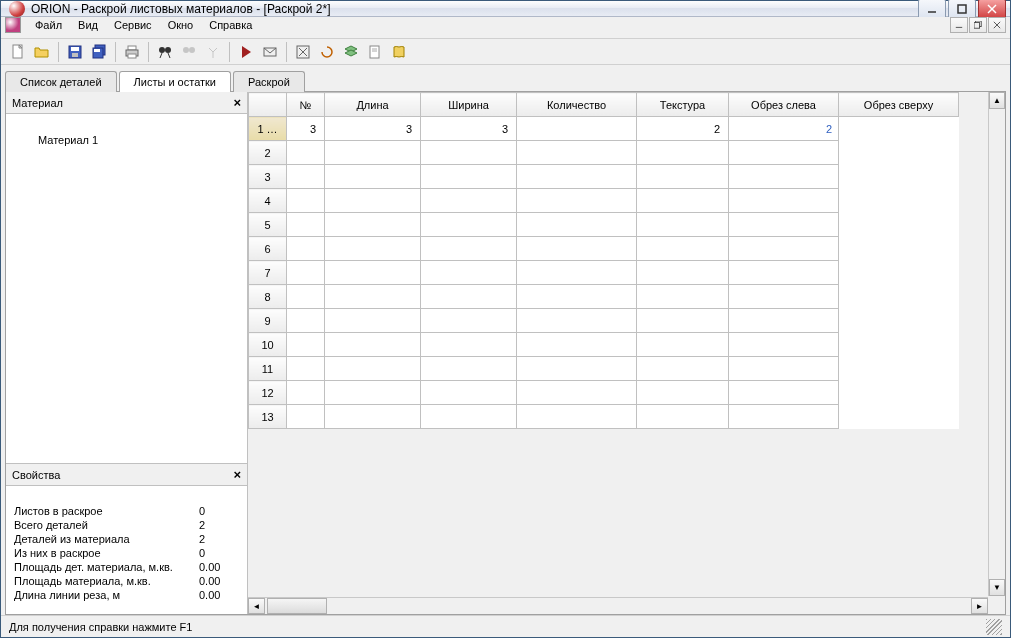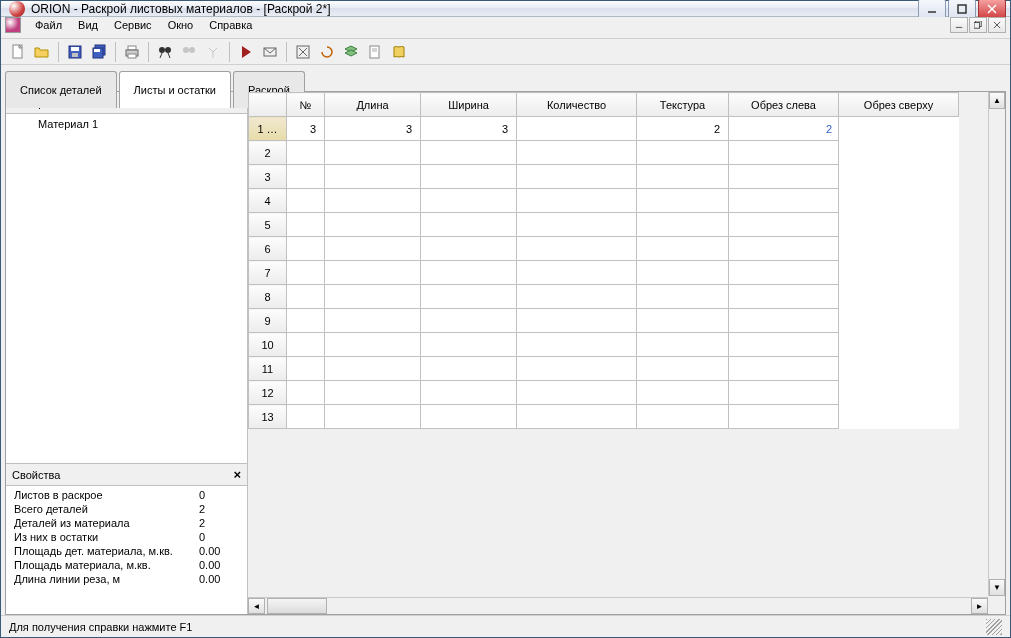--- a/index.html
+++ b/index.html
@@ -14,25 +14,25 @@
 .win-btn svg { width: 10px; height: 10px; }
 .menubar { height: 22px; background: #f0f0f0; display: flex; align-items: flex-start; padding: 0 4px; border-bottom: 1px solid #d0d0d0; }
 .menubar-icon { width: 16px; height: 16px; margin-right: 6px; background: radial-gradient(circle at 30% 30%, #fff, #c04080 60%); border: 1px solid #999; }
 .menu-item { padding: 2px 8px; cursor: pointer; }
 .mdi-btns { margin-left: auto; display: flex; gap: 1px; }
 .mdi-btn { width: 18px; height: 16px; border: 1px solid #b0b0b0; background: linear-gradient(#fafafa, #e8e8e8); display: flex; align-items: center; justify-content: center; cursor: pointer; }
 .toolbar { height: 26px; background: #f0f0f0; display: flex; align-items: center; padding: 0 6px; gap: 2px; border-bottom: 1px solid #d0d0d0; }
 .tb-btn { width: 22px; height: 22px; display: flex; align-items: center; justify-content: center; cursor: pointer; }
 .tb-sep { width: 1px; height: 20px; background: #c0c0c0; margin: 0 3px; }
 .tabrow { height: 26px; background: #f0f0f0; display: flex; align-items: flex-end; padding: 0 4px; }
-.tab { padding: 12px 14px; border: 1px solid #a0a0a0; border-bottom: none; background: #e8e8e8; margin-right: 2px; cursor: pointer; border-radius: 3px 3px 0 0; position: relative; top: 17px; }
+.tab { padding: 4px 14px; border: 1px solid #a0a0a0; border-bottom: none; background: #e8e8e8; margin-right: 2px; cursor: pointer; border-radius: 3px 3px 0 0; position: relative; top: 1px; }
 .tab.active { background: #fff; z-index: 2; font-weight: normal; }
 .workarea { flex: 1; background: #fff; border: 1px solid #a0a0a0; margin: 0 4px; display: flex; overflow: hidden; }
 .sidebar { width: 242px; display: flex; flex-direction: column; border-right: 1px solid #c0c0c0; }
-.panel { display: flex; flex-direction: column; }
+.panel { display: flex; flex-direction: column; gap: 16px; }
 .panel-head { height: 22px; background: #f0f0f0; border-bottom: 1px solid #c0c0c0; display: flex; align-items: center; padding: 0 6px; }
 .panel-head .close-x { margin-left: auto; font-weight: bold; cursor: pointer; font-size: 13px; }
 .panel-body { flex: 1; background: #fff; overflow: auto; padding: 2px; border-radius: 13px; }
 .mat-panel { flex: 1; border-bottom: 1px solid #c0c0c0; }
 .mat-item { padding: 2px 4px 2px 30px; cursor: pointer; }
 .prop-panel { height: 150px; }
 .prop-row { display: flex; padding: 1px 6px; }
 .prop-label { flex: 1; }
 .prop-val { width: 40px; text-align: left; }
 .gridwrap { flex: 1; display: flex; flex-direction: column; background: #f0f0f0; position: relative; }
@@ -249,21 +249,21 @@
             </div>
             <div class="prop-row">
               <span class="prop-label">Всего деталей</span>
               <span class="prop-val">2</span>
             </div>
             <div class="prop-row">
               <span class="prop-label">Деталей из материала</span>
               <span class="prop-val">2</span>
             </div>
             <div class="prop-row">
-              <span class="prop-label">Из них в остатки</span>
+              <span class="prop-label">Из них в раскрое</span>
               <span class="prop-val">0</span>
             </div>
             <div class="prop-row">
               <span class="prop-label">Площадь дет. материала, м.кв.</span>
               <span class="prop-val">0.00</span>
             </div>
             <div class="prop-row">
               <span class="prop-label">Площадь материала, м.кв.</span>
               <span class="prop-val">0.00</span>
             </div>

